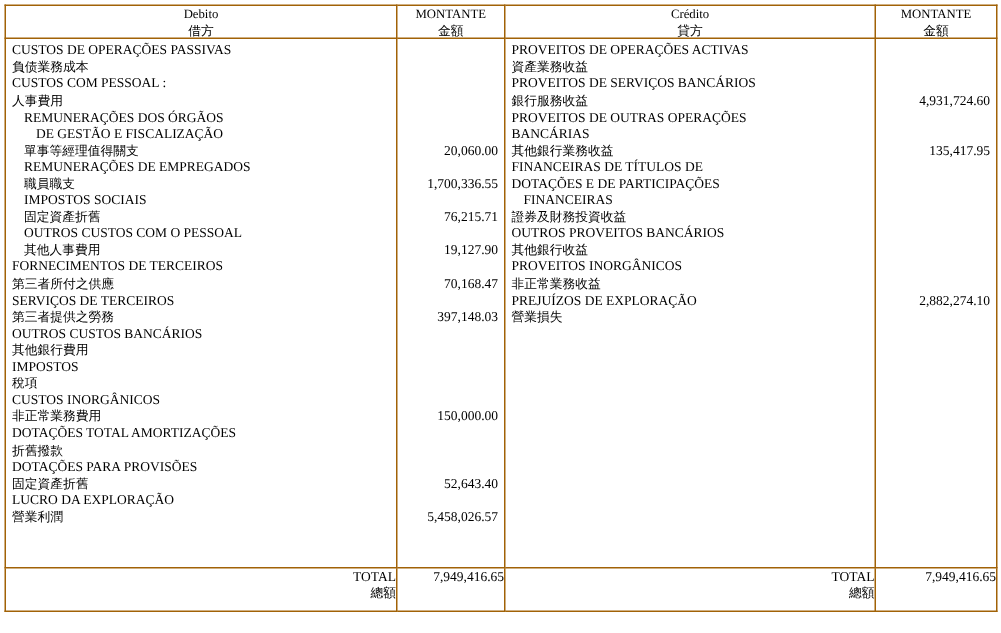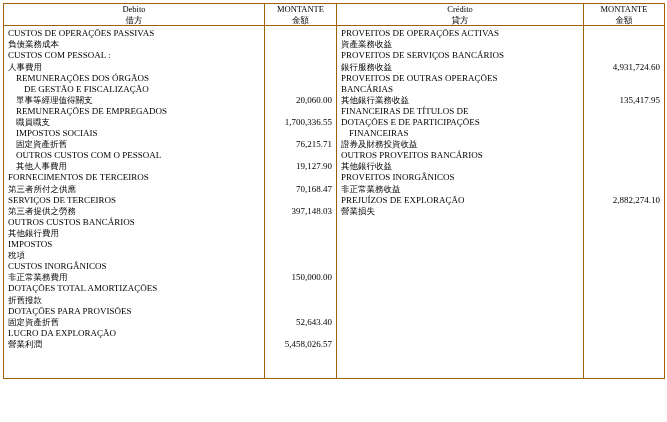--- a/index.html
+++ b/index.html
@@ -228,15 +228,27 @@
                 <div class="line amt">&nbsp;</div>
                 <div class="line amt">&nbsp;</div>
                 <div class="line amt">&nbsp;</div>
                 <div class="line amt">&nbsp;</div>
                 <div class="line amt">2,882,274.10</div>
                 <div class="line amt">&nbsp;</div>
               </div>
           </div>
         </td>
       </tr>
+      <tr class="total-row">
+        <td class="total-lbl">
+          <span>TOTAL</span>
+          <span class="l2 cjk">總額</span>
+        </td>
+        <td class="total-amt">7,949,416.65</td>
+        <td class="total-lbl">
+          <span>TOTAL</span>
+          <span class="l2 cjk">總額</span>
+        </td>
+        <td class="total-amt">7,949,416.65</td>
+      </tr>
     </tbody>
   </table>
 </div>
 
 </body></html>

